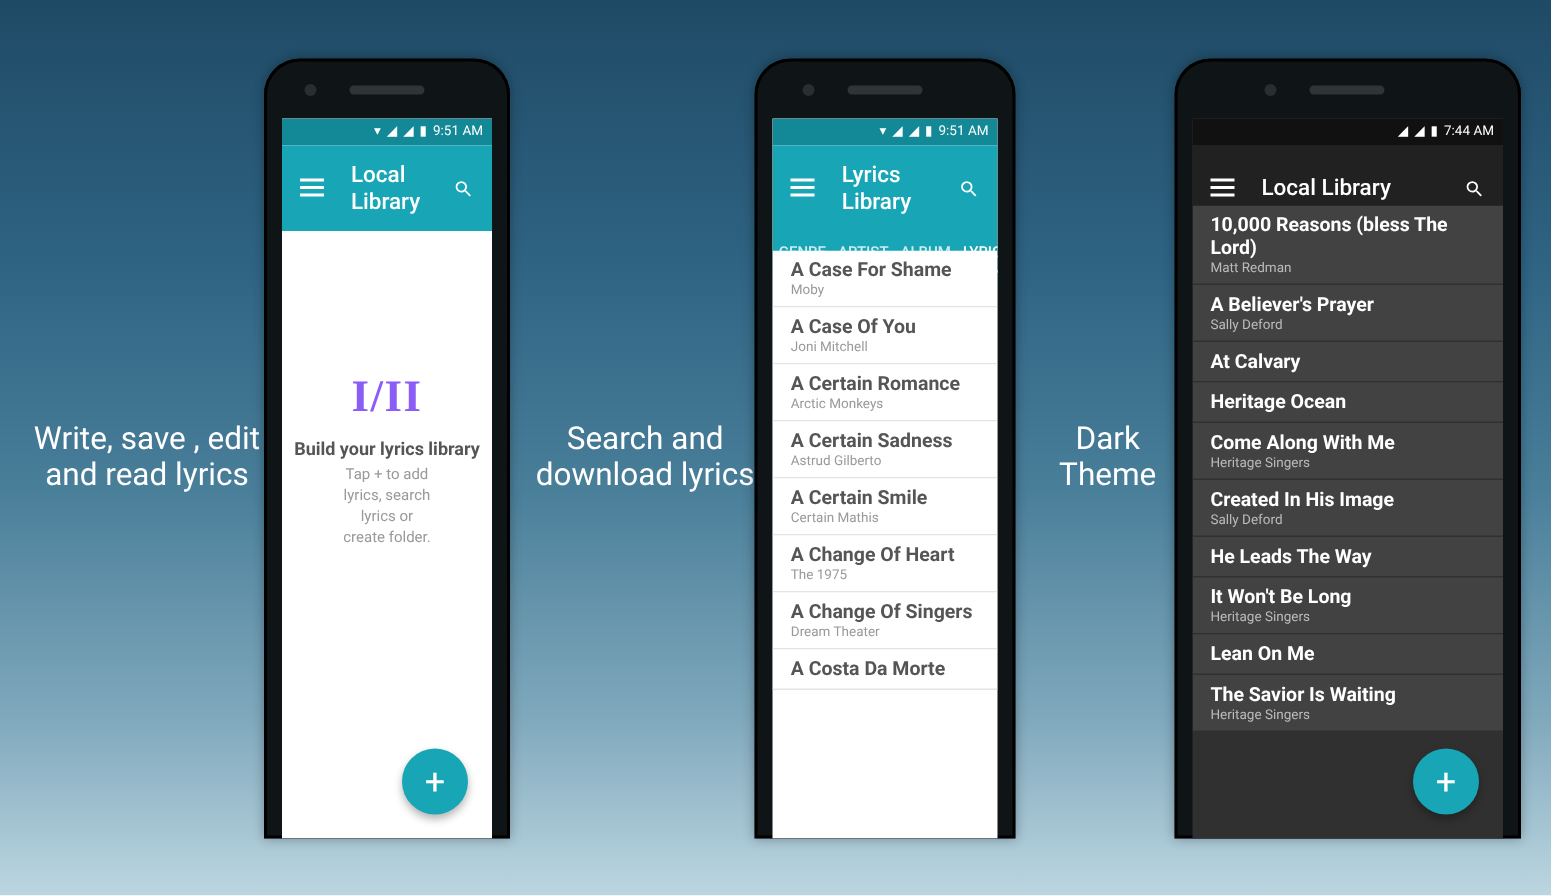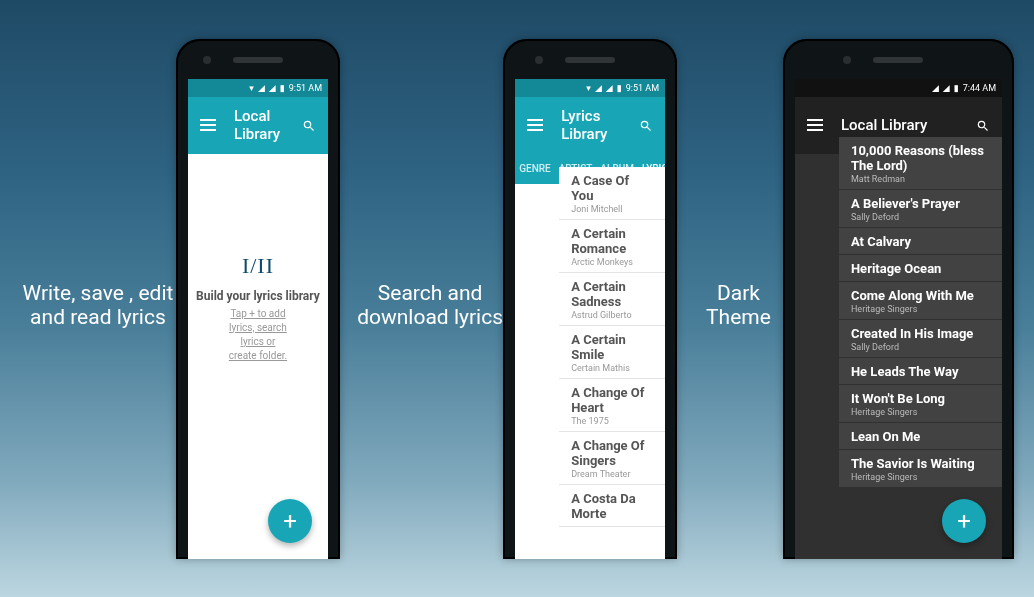--- a/index.html
+++ b/index.html
@@ -31,27 +31,27 @@
   .hamburger { width:16px; height:12px; display:flex; flex-direction:column; justify-content:space-between; cursor:pointer; }
   .hamburger span { display:block; height:2px; background:#fff; }
   .title { margin-left:18px; font-size:15px; font-weight:500; flex:1; }
   .search-icon { width:14px; height:14px; cursor:pointer; }
   .search-icon svg { width:14px; height:14px; fill:#fff; }
   .tabs { height:30px; background:#18a6b6; display:flex; align-items:center; color:#cdeef2; font-size:10px; font-weight:500; }
   .tab { flex:1; text-align:center; padding:8px 4px; cursor:pointer; position:relative; }
   .tab.active { color:#fff; }
   .tab.active::after { content:""; position:absolute; left:8px; right:8px; bottom:0; height:2px; background:#fff; }
   .empty { position:absolute; top:50%; left:0; right:0; transform:translateY(-60%); text-align:center; color:#777; }
-  .empty .logo { font-family: serif; font-size:22px; color:#0c4a6e; letter-spacing:1px; margin-bottom:10px; font-weight:400; }
+  .empty .logo { font-family: serif; font-size:30px; color:#8b5cf6; letter-spacing:1px; margin-bottom:10px; font-weight:700; }
   .empty .h { font-size:12px; font-weight:700; color:#555; margin-bottom:4px; }
-  .empty .s { font-size:10px; color:#999; line-height:1.4; padding:0 40px;text-decoration:underline; }
+  .empty .s { font-size:10px; color:#999; line-height:1.4; padding:0 40px; }
   .fab { position:absolute; right:16px; bottom:16px; width:44px; height:44px; border-radius:50%; background:#18a6b6; display:flex; align-items:center; justify-content:center; color:#fff; font-size:24px; box-shadow:0 3px 6px rgba(0,0,0,.3); cursor:pointer; }
   .list { position:absolute; top:58px; left:0; right:0; bottom:0; overflow:hidden; }
   .list.withtabs { top:88px; }
-  .item { padding:6px 12px 5px; border-bottom:1px solid #e4e4e4; background:#fff; cursor:pointer;margin-left:44px; }
+  .item { padding:6px 12px 5px; border-bottom:1px solid #e4e4e4; background:#fff; cursor:pointer; }
   .item.darkitem { background:#424242; border-bottom:1px solid #303030; }
   .item .t { font-size:13px; font-weight:700; color:#555; }
   .item .a { font-size:9px; color:#999; margin-top:1px; }
   .item.darkitem .t { color:#fff; }
   .item.darkitem .a { color:#bbb; }
   .list.dark { top:58px; }
 </style>
 </head>
 <body>
 
@@ -122,20 +122,24 @@
           </div>
         </div>
         <div class="tabs">
           <div class="tab">GENRE</div>
           <div class="tab">ARTIST</div>
           <div class="tab">ALBUM</div>
           <div class="tab active">LYRICS</div>
         </div>
         <div class="list withtabs" id="list2">
             <div class="item">
+              <div class="t">A Case For Shame</div>
+              <div class="a">Moby</div>
+            </div>
+            <div class="item">
               <div class="t">A Case Of You</div>
               <div class="a">Joni Mitchell</div>
             </div>
             <div class="item">
               <div class="t">A Certain Romance</div>
               <div class="a">Arctic Monkeys</div>
             </div>
             <div class="item">
               <div class="t">A Certain Sadness</div>
               <div class="a">Astrud Gilberto</div>

